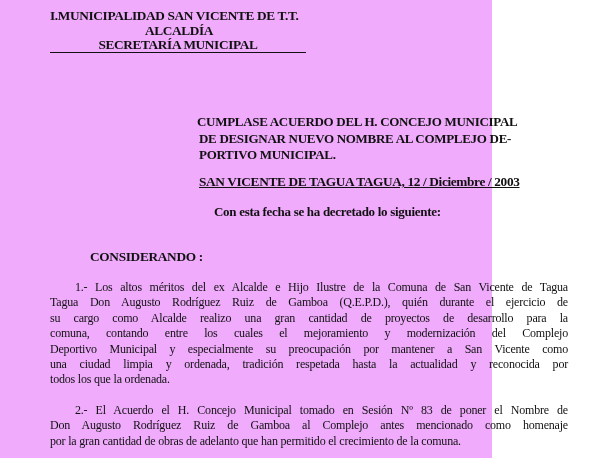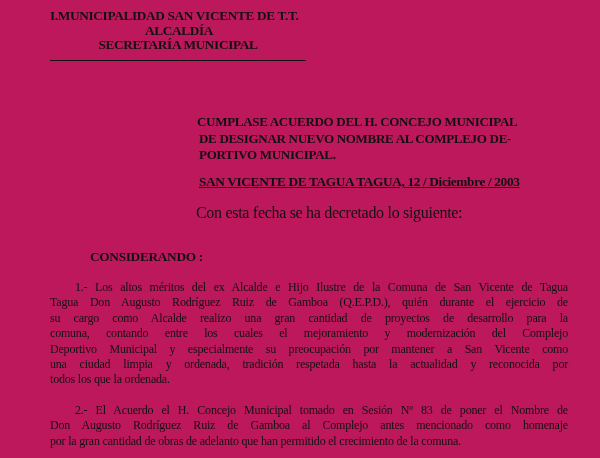--- a/index.html
+++ b/index.html
@@ -11,43 +11,43 @@
       width: 600px;
       height: 458px;
       overflow: hidden;
       position: relative;
       font-family: "Liberation Serif", "DejaVu Serif", serif;
       color: #111111;
     }
     .page {
       position: absolute;
       left: 0; top: 0;
-      width: 600px; height: 458px;
-      background: #be185d;
+      width: 492px; height: 458px;
+      background: #f0abfc;
     }
 
     
     .header {
       position: absolute;
       left: 50px;
       top: 8px;
       width: 258px;
       font-weight: bold;
       font-size: 13.3px;
       line-height: 15px;
       letter-spacing: -0.35px;
     }
     .header .line { white-space: nowrap; }
     .header .l1 { }
     .header .l2 { text-align: center; padding-left: 0px; }
     .header .l3 {
       position: relative;
       text-align: center;
       border-bottom: 1.6px solid #111;
-      padding-bottom: 8px;
+      padding-bottom: 0px;
       line-height: 14px;
       width: 256px;
     }
     .header .l3 span { text-decoration: none; }
 
     
     .decree {
       position: absolute;
       left: 197px;
       top: 114px;
@@ -65,24 +65,24 @@
       left: 199px;
       top: 174px;
       font-weight: bold;
       font-size: 13.3px;
       letter-spacing: -0.35px;
       white-space: nowrap;
       text-decoration: underline;
     }
     .decreed-line {
       position: absolute;
-      left: 196px;
+      left: 214px;
       top: 204px;
-      font-weight: normal;
-      font-size: 16px;
+      font-weight: bold;
+      font-size: 13px;
       letter-spacing: -0.3px;
       white-space: nowrap;
     }
 
     .considerando {
       position: absolute;
       left: 50px;
       top: 249px;
       font-weight: bold;
       font-size: 13.3px;

